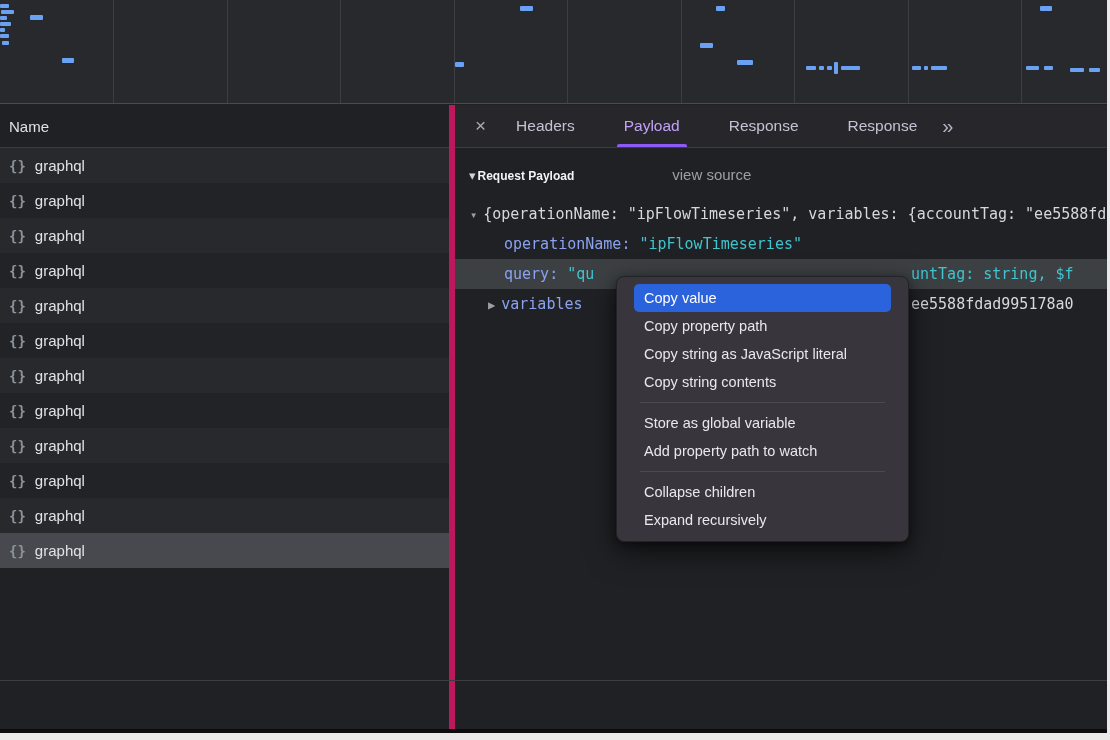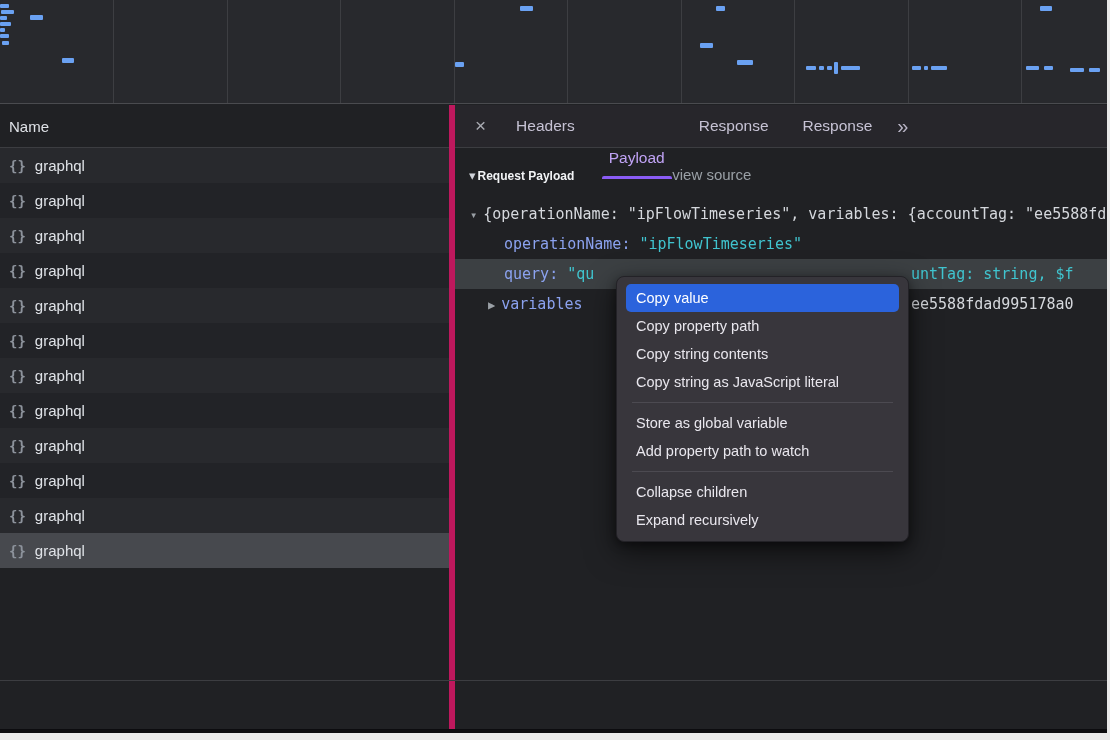--- a/index.html
+++ b/index.html
@@ -61,27 +61,27 @@
   
   .right-panel { flex:1; position:relative; background:#202124; overflow:hidden; }
   .tabbar {
     height:43px;
     background:#27262b;
     border-bottom:1px solid #3c3d41;
     display:flex; align-items:center;
     color:#c6c2d4; font-size:15.5px;
   }
   .close-x { margin:0 13px 0 20px; font-size:19px; color:#a9abb2; cursor:default; }
-  .tabs { display:flex; height:100%; }
+  .tabs { display:flex; height:100%;gap:15px; }
   .tab {
     padding:0 17px; height:100%;
     display:flex; align-items:center;
     position:relative; cursor:default; white-space:nowrap;
   }
-  .tab.active { color:var(--tab_active);margin-top:32px; }
+  .tab.active { color:var(--tab_active); }
   .tab.active::after {
     content:""; position:absolute; left:10px; right:10px; bottom:0;
     height:3px; background:var(--tab_underline); border-radius:2px 2px 0 0;
   }
   .chevrons { margin-left:8px; font-size:20px; color:#b9b5c6; line-height:1; }
 
   .payload-content { padding-top:18px; color:#e8eaed; }
   .section-line { display:flex; align-items:baseline; padding-left:14px; }
   .sec-tri { color:#cfd2d8; font-size:13px; margin-right:2px; }
   .section-title { font-weight:bold; font-size:12px; color:#f1f3f5; }
@@ -102,21 +102,21 @@
   .str { color:var(--string_color); }
   .plain { color:#d5d8dd; }
   .frag-right { position:absolute; left:456px; top:0; }
 
   
   .context-menu {
     position:absolute; left:161px; top:171px; width:293px;
     background:#38363c;
     border:1px solid #232227;
     border-radius:8px;
-    padding:7px 4px;
+    padding:7px 12px;
     box-shadow:0 10px 30px rgba(0,0,0,.55), 0 3px 10px rgba(0,0,0,.4);
     z-index:10;
     font-size:14.5px; color:#e9e7ee;
   }
   .menu-item {
     height:28px; line-height:28px;
     margin:0 5px; padding:0 10px;
     border-radius:5px; white-space:nowrap; cursor:default;
   }
   .menu-item.highlighted { background:var(--menu_highlight); color:#ffffff; }
@@ -261,22 +261,22 @@
           <div class="tline indent-tri">
             <span class="tri">▶</span><span class="key">variables</span>
             <span class="plain frag-right">ee5588fdad995178a0</span>
           </div>
         </div>
       </div>
 
       <div class="context-menu">
           <div class="menu-item highlighted">Copy value</div>
           <div class="menu-item">Copy property path</div>
+          <div class="menu-item">Copy string as JavaScript literal</div>
           <div class="menu-item">Copy string contents</div>
-          <div class="menu-item">Copy string as JavaScript literal</div>
           <div class="menu-sep"></div>
           <div class="menu-item">Store as global variable</div>
           <div class="menu-item">Add property path to watch</div>
           <div class="menu-sep"></div>
           <div class="menu-item">Collapse children</div>
           <div class="menu-item">Expand recursively</div>
         </div>
 
     </div>
   </div>

